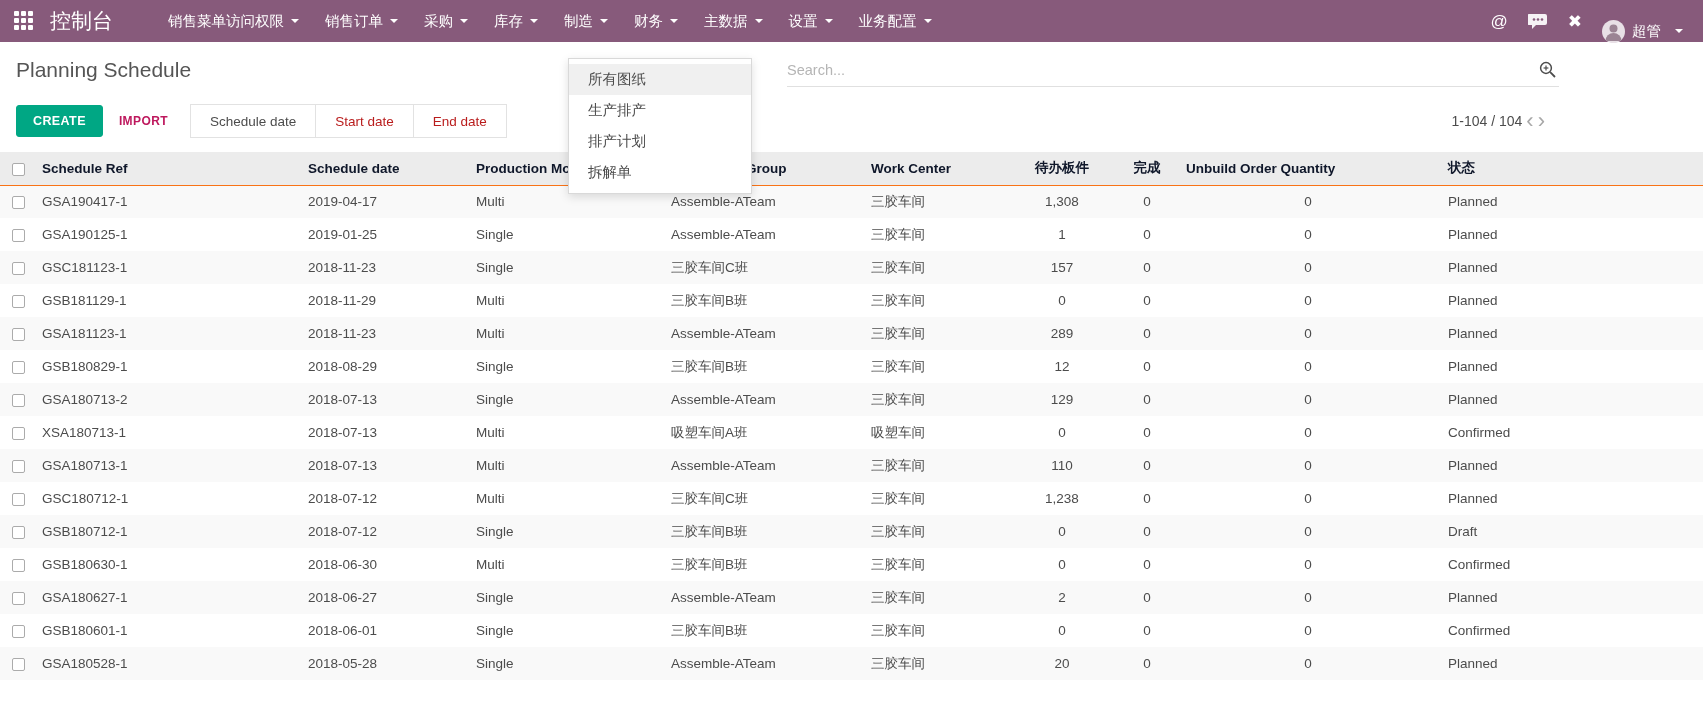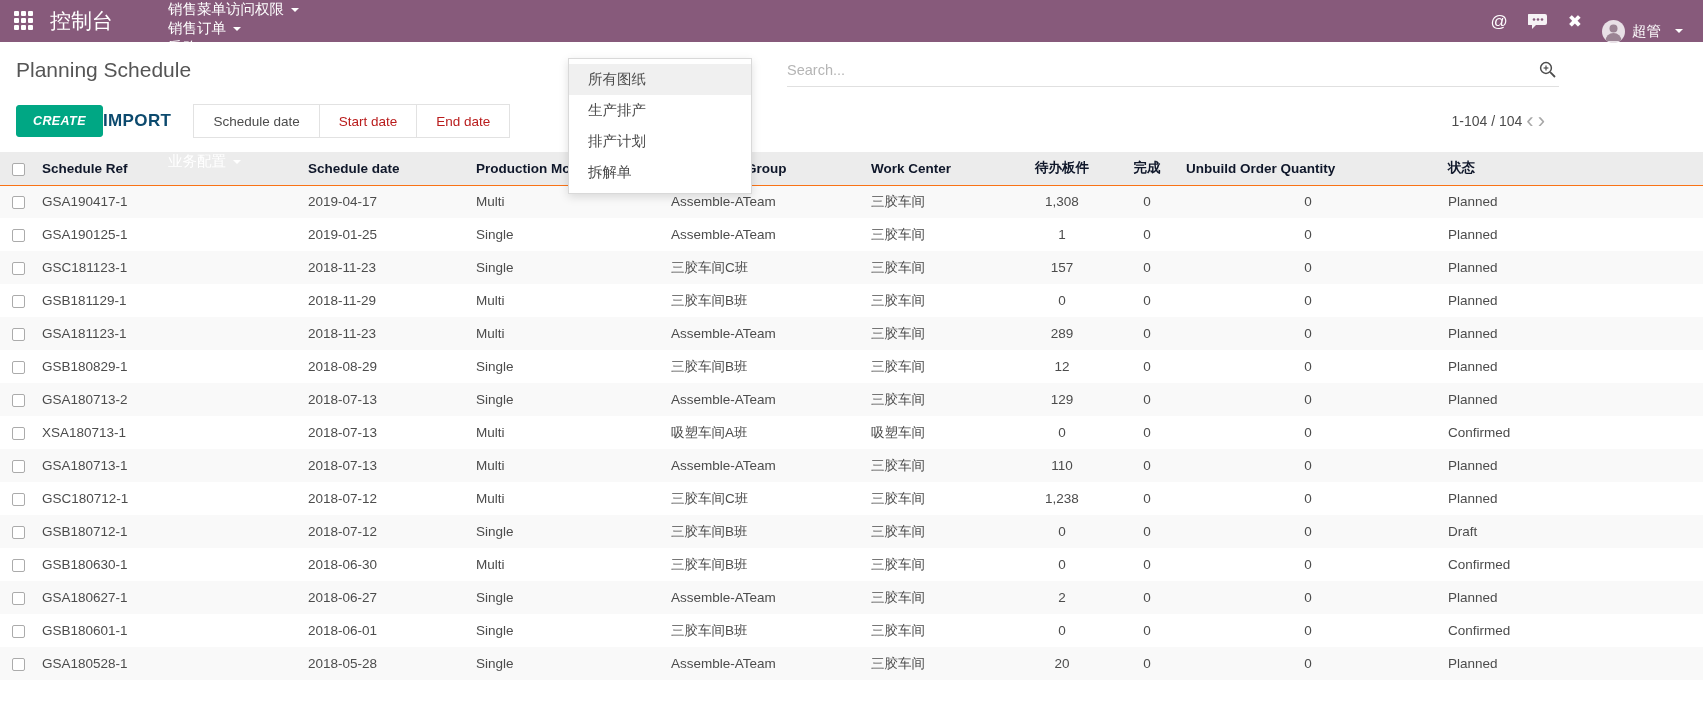--- a/index.html
+++ b/index.html
@@ -14,21 +14,21 @@
     height:42px; background:#875a7b; color:#fff;
     display:flex; align-items:center; padding:0 14px;
   }
   .apps-icon{
     width:20px;height:20px; display:grid;
     grid-template-columns:repeat(3,5px); grid-template-rows:repeat(3,5px);
     gap:2px; cursor:pointer; flex:none;
   }
   .apps-icon i{ background:#fff; border-radius:1px; }
   .brand{ font-size:21px; font-weight:400; margin:0 18px 0 16px; white-space:nowrap; }
-  .menu{ display:flex; align-items:stretch; height:42px; margin-left:24px;flex-direction:column; }
+  .menu{ display:flex; align-items:stretch; height:42px; margin-left:24px; }
   .menu-item{
     display:flex; align-items:center; padding:0 13px; font-size:14.5px;
     cursor:pointer; white-space:nowrap;
   }
   .caret{
     display:inline-block; width:0; height:0;
     border-left:4px solid transparent; border-right:4px solid transparent;
     border-top:4px solid currentColor; margin-left:7px;
   }
   .nav-right{ margin-left:auto; display:flex; align-items:center; gap:20px; padding-right:6px; }
@@ -53,26 +53,25 @@
   }
   .search-input::placeholder{ color:#b5b5b5; }
   .search-btn{ background:none; border:none; cursor:pointer; display:flex; padding:0 2px; }
 
   .cp-bottom{ display:flex; align-items:center; padding:6px 16px 14px; }
   .btn-create{
     background:#00a784; border:1px solid #00a784; color:#fff;
     font-size:12.5px; font-weight:700; letter-spacing:.4px;
     padding:8px 16px; border-radius:3px; cursor:pointer;
     font-family:"Liberation Sans","DejaVu Sans",sans-serif;
-    font-style:italic;
   }
   .btn-import{
-    background:none; border:none; color:#0c4a6e;
-    font-size:17px; font-weight:700; letter-spacing:.4px;
-    cursor:pointer;
+    background:none; border:none; color:#be185d;
+    font-size:12px; font-weight:700; letter-spacing:.4px;
+    margin-left:16px; cursor:pointer;
     font-family:"Liberation Sans","DejaVu Sans",sans-serif;
   }
   .filter-group{ display:flex; margin-left:22px; }
   .filter-btn{
     height:34px; display:flex; align-items:center; padding:0 19px;
     border:1px solid #e2e2e2; background:#fff; font-size:13.5px; cursor:pointer;
     color:#4c4c4c; white-space:nowrap;
   }
   .filter-btn + .filter-btn{ border-left:none; }
   .filter-btn.placeholder{ color:#b91c1c; }

